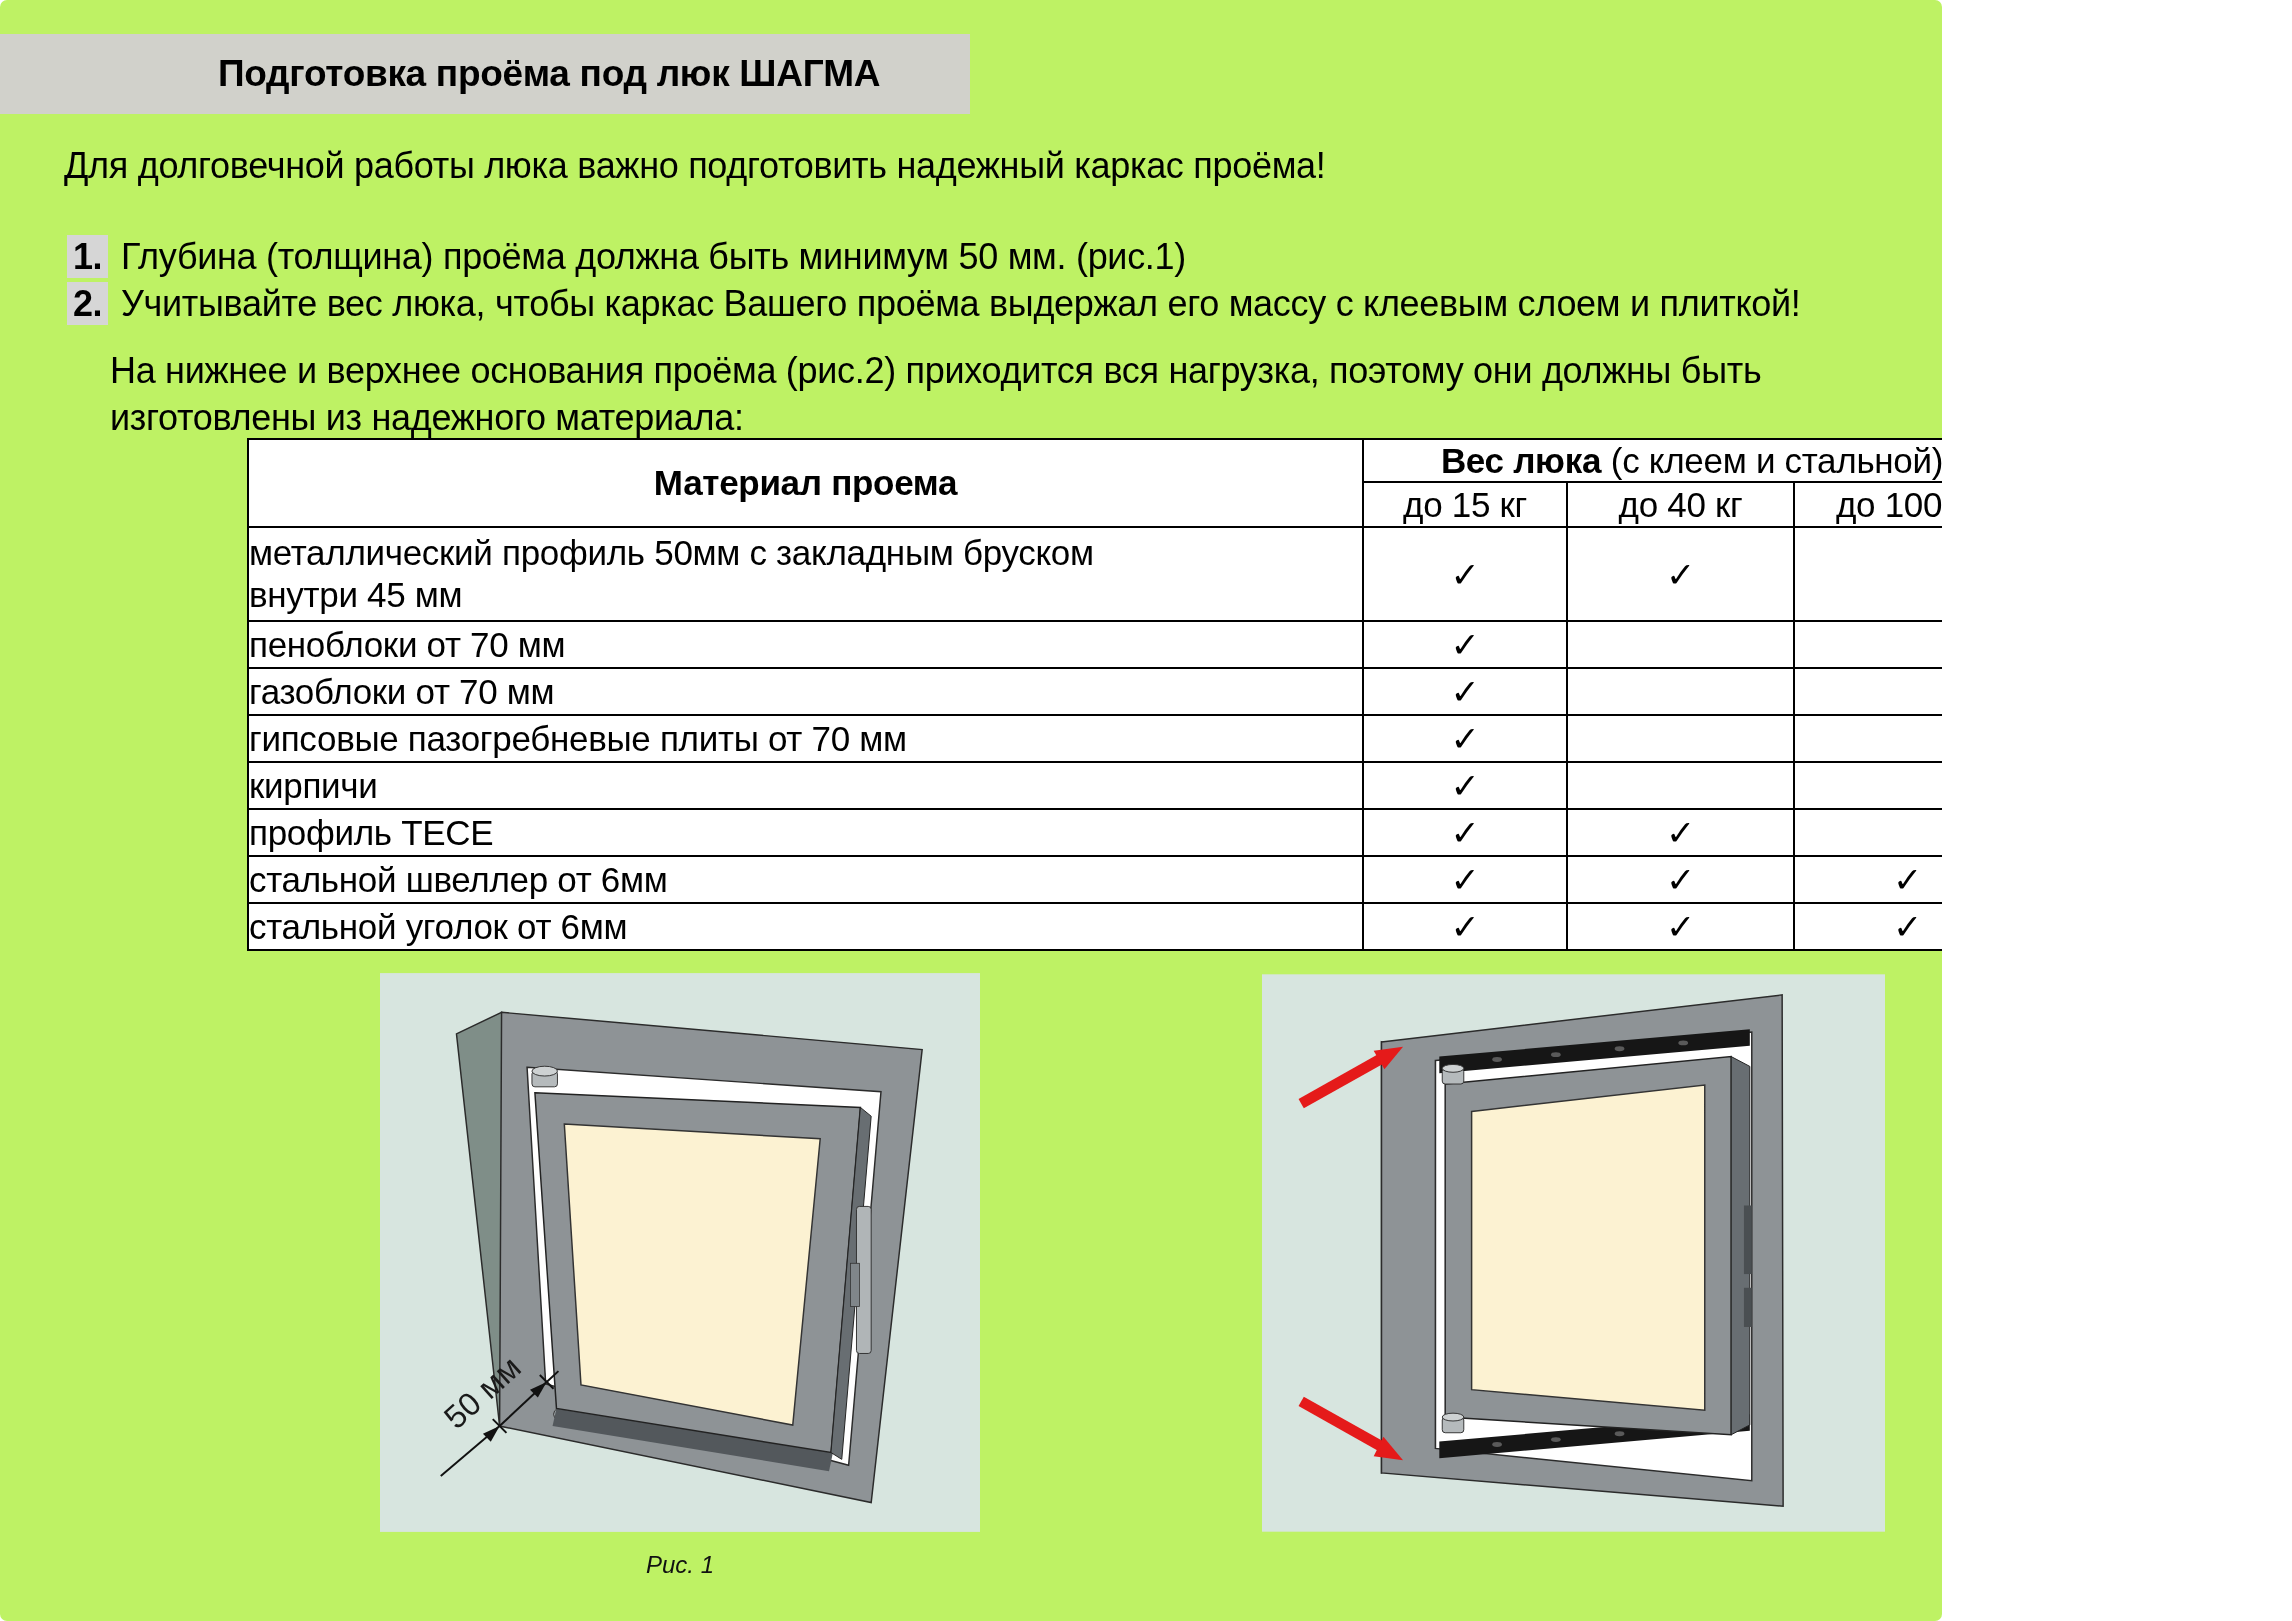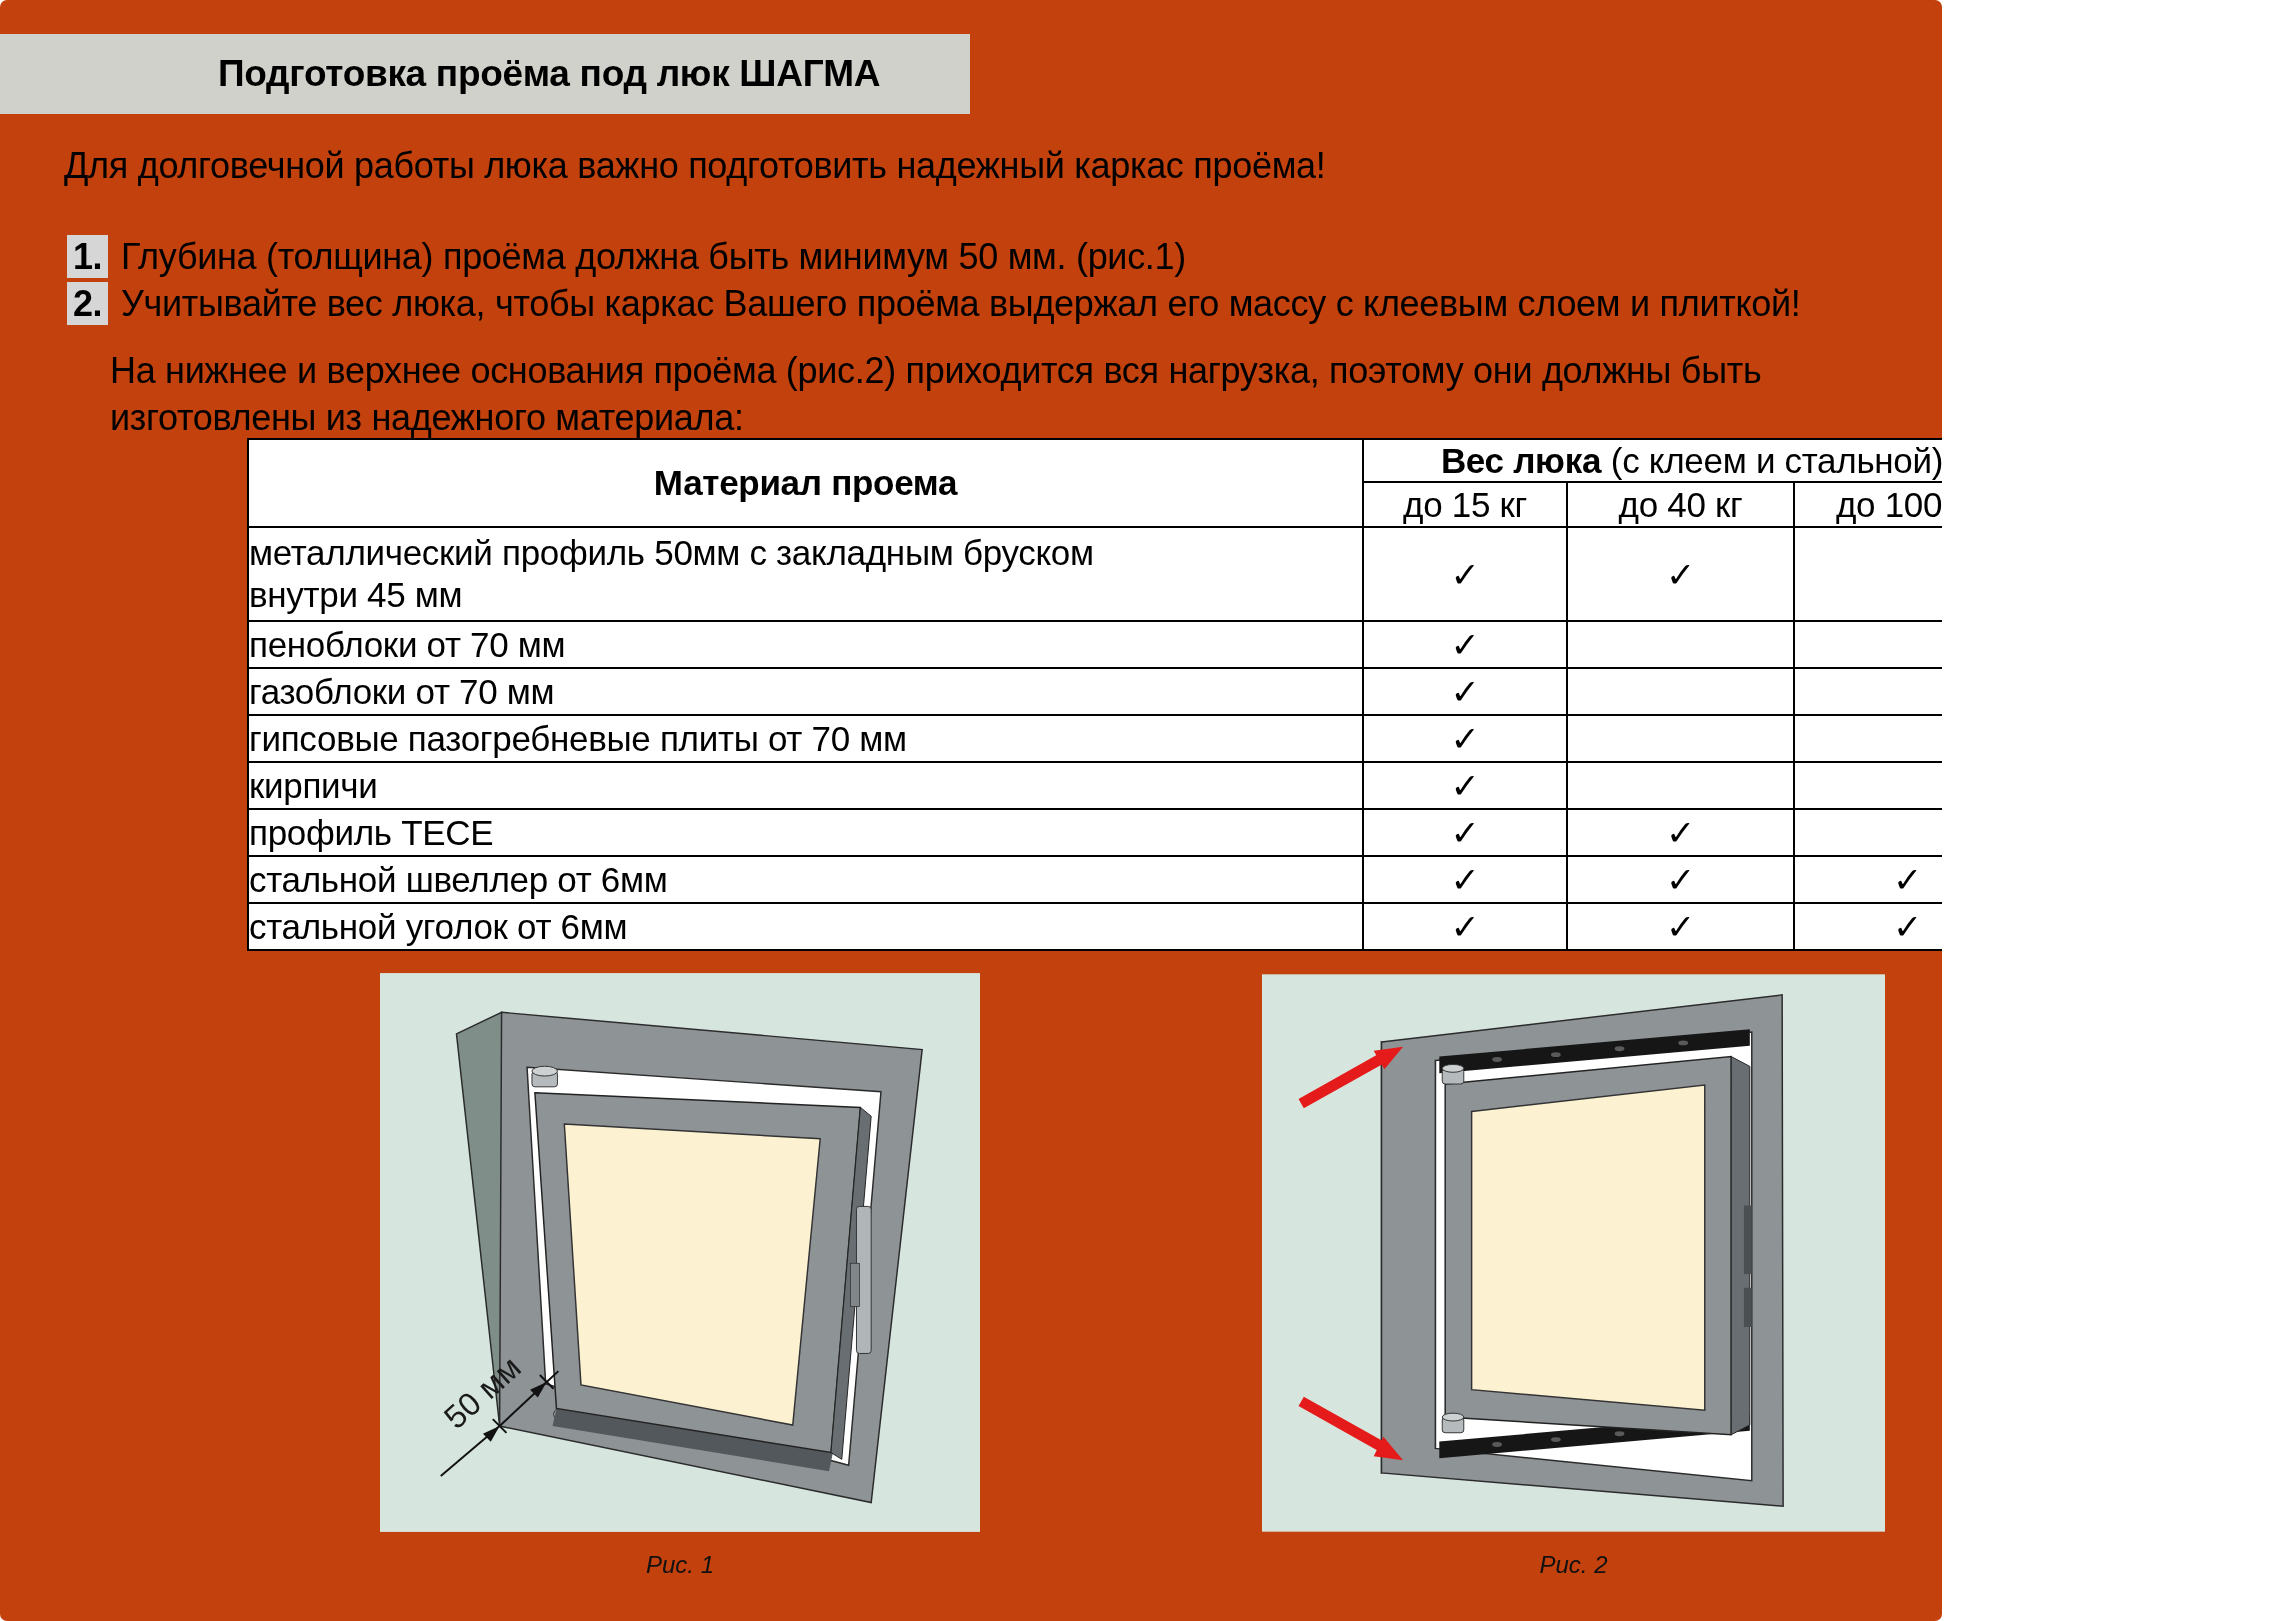--- a/index.html
+++ b/index.html
@@ -6,21 +6,21 @@
     --header_bar:#d1d1cb;
     --step_number_bg:#d6d6d6;
     --figure_bg:#d7e5df;
     --arrow_red:#e51a1a;
     --panel_cream:#fcf2d2;
     --wall_gray:#8e9396;
     --depth_gray_green:#7f8e88;
   }
   html,body{margin:0;padding:0;}
   body{background:#ffffff;font-family:"Liberation Sans","DejaVu Sans",sans-serif;color:#000;}
-  #page{position:relative;width:1942px;height:1621px;background:#c2410c;overflow:hidden;border-radius:7px;}
+  #page{position:relative;width:1942px;height:1621px;background:#bef264;overflow:hidden;border-radius:7px;}
 
   .title-bar{position:absolute;left:0;top:34px;width:970px;height:80px;background:var(--header_bar);
              display:flex;align-items:center;}
   .title-bar .title{margin-left:218px;font-size:37px;font-weight:700;letter-spacing:-0.3px;}
 
   .intro{position:absolute;left:64px;top:145px;font-size:36px;letter-spacing:-0.3px;}
 
   .step{position:absolute;left:67px;display:flex;align-items:flex-start;font-size:36px;letter-spacing:-0.3px;}
   .step-num{background:var(--step_number_bg);font-weight:700;padding:0 5.9px;margin-right:12.7px;line-height:43px;}
   .step-text{line-height:43px;}
@@ -218,16 +218,15 @@
       <g>
         <line x1="40" y1="132" x2="122" y2="86" style="stroke:var(--arrow_red)" stroke-width="11"></line>
         <polygon points="144,74 125,97 114,78" style="fill:var(--arrow_red)"></polygon>
       </g>
       <g>
         <line x1="40" y1="436" x2="122" y2="482" style="stroke:var(--arrow_red)" stroke-width="11"></line>
         <polygon points="144,496 114,492 124,472" style="fill:var(--arrow_red)"></polygon>
       </g>
     </svg>
   </div>
-  <div class="fig-caption" style="left:1262px;top:1551px;width:623px;">Рис. 2</div>
 
 </div>
 
 
 </body></html>

